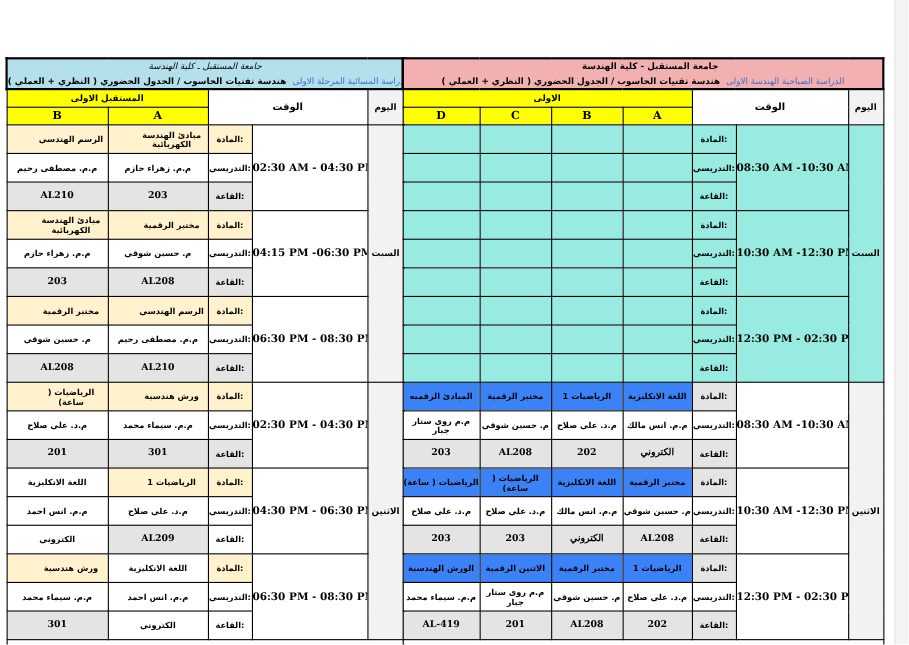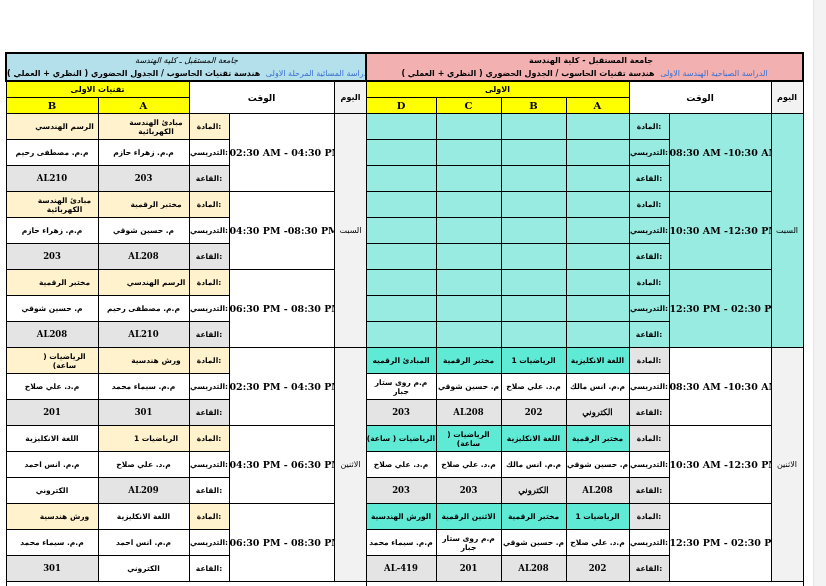--- a/index.html
+++ b/index.html
@@ -9,31 +9,31 @@
   table.sched td{border:1px solid #000;padding:0;text-align:center;vertical-align:middle;overflow:hidden;white-space:nowrap;}
   .title-cell{font-size:8px;line-height:13px;font-style:normal;}
   .title-cell .l1{color:#000;font-style:italic;}
   .title-cell .l2{color:#000;font-weight:bold;}
   .title-cell .blue{color:#3b6fd0;font-weight:normal;}
   .stage{background:#ffff00;font-size:8px;font-weight:bold;height:15px;}
   .grp{background:#ffff00;font-family:"DejaVu Serif","Liberation Serif",serif;font-size:10px;font-weight:bold;height:15px;}
   .hdr-time{background:#fff;font-size:9px;font-weight:bold;}
   .hdr-day{background:#f2f2f2;font-size:8px;font-weight:bold;}
   .time{background:#fff;font-family:"DejaVu Serif","Liberation Serif",serif;font-size:9.5px;font-weight:bold;}
-  .day{background:#f2f2f2;font-size:8px;font-weight:normal;}
+  .day{background:#f2f2f2;font-size:8px;font-weight:bold;}
   .lbl{font-size:7.5px;font-weight:bold;}
   .lbl.subj{background:#fff2cc;}
   .lbl.teach{background:#fff;}
   .lbl.room{background:#e4e4e4;}
   .cell{font-size:7.5px;font-weight:bold;white-space:normal !important;line-height:9px;}
   .cell.subj{background:#fff2cc;padding-left:25px;}
   .cell.teach{background:#fff;}
   .cell.room{background:#e4e4e4;font-family:"DejaVu Serif","Liberation Serif",serif;font-size:8.5px;}
   .cell.plain{background:#fff;}
-  .cell.subj-blue{background:#5eead4;}
+  .cell.subj-blue{background:#3b82f6;}
   .cell.room-plain{background:#fff;}
   .teal td.t{background:#97ebe0;}
   .lbl.teal{background:#97ebe0;}
   .lbl.gray{background:#e4e4e4;}
   .day.teal{background:#97ebe0;}
   .time.teal{background:#97ebe0;}
   .thick-top td{border-top:2px solid #000;}
 </style>
 </head>
 <body>
@@ -49,21 +49,21 @@
       <col style="width:33px">
   </colgroup>
   <tbody>
       <tr style="height:28px">
     <td colspan="5" class="title-cell" style="background:#b4e0ec;border-width:2px;">
       <div class="l1">جامعة المستقبل ـ كلية الهندسة</div>
       <div class="l2"><span class="blue">الدراسة المسائية  المرحلة الاولى</span>&nbsp;&nbsp;<span>هندسة تقنيات الحاسوب / الجدول الحضوري ( النظري + العملي )</span></div>
     </td>
   </tr>
   <tr style="height:15px">
-    <td colspan="2" class="stage">تقنيات الاولى</td>
+    <td colspan="2" class="stage">المستقبل الاولى</td>
     <td colspan="2" rowspan="2" class="hdr-time">الوقت</td>
     <td rowspan="2" class="hdr-day">اليوم</td>
   </tr>
   <tr style="height:16px">
     <td class="grp">B</td>
     <td class="grp">A</td>
   </tr>
 
   <tr style="height:26px" class="thick-top">
     <td class="cell subj">الرسم الهندسي</td>
@@ -80,21 +80,21 @@
   <tr style="height:26px">
     <td class="cell room">AL210</td>
     <td class="cell room">203</td>
     <td class="lbl room">القاعة:</td>
   </tr>
 
   <tr style="height:26px">
     <td class="cell subj">مبادئ الهندسة الكهربائية</td>
     <td class="cell subj">مختبر الرقمية</td>
     <td class="lbl subj">المادة:</td>
-    <td rowspan="3" class="time">04:30 PM -08:30 PM</td>
+    <td rowspan="3" class="time">04:15 PM -06:30 PM</td>
   </tr>
   <tr style="height:26px">
     <td class="cell teach">م.م. زهراء حازم</td>
     <td class="cell teach">م. حسين شوقي</td>
     <td class="lbl teach">التدريسي:</td>
   </tr>
   <tr style="height:26px">
     <td class="cell room">203</td>
     <td class="cell room">AL208</td>
     <td class="lbl room">القاعة:</td>

